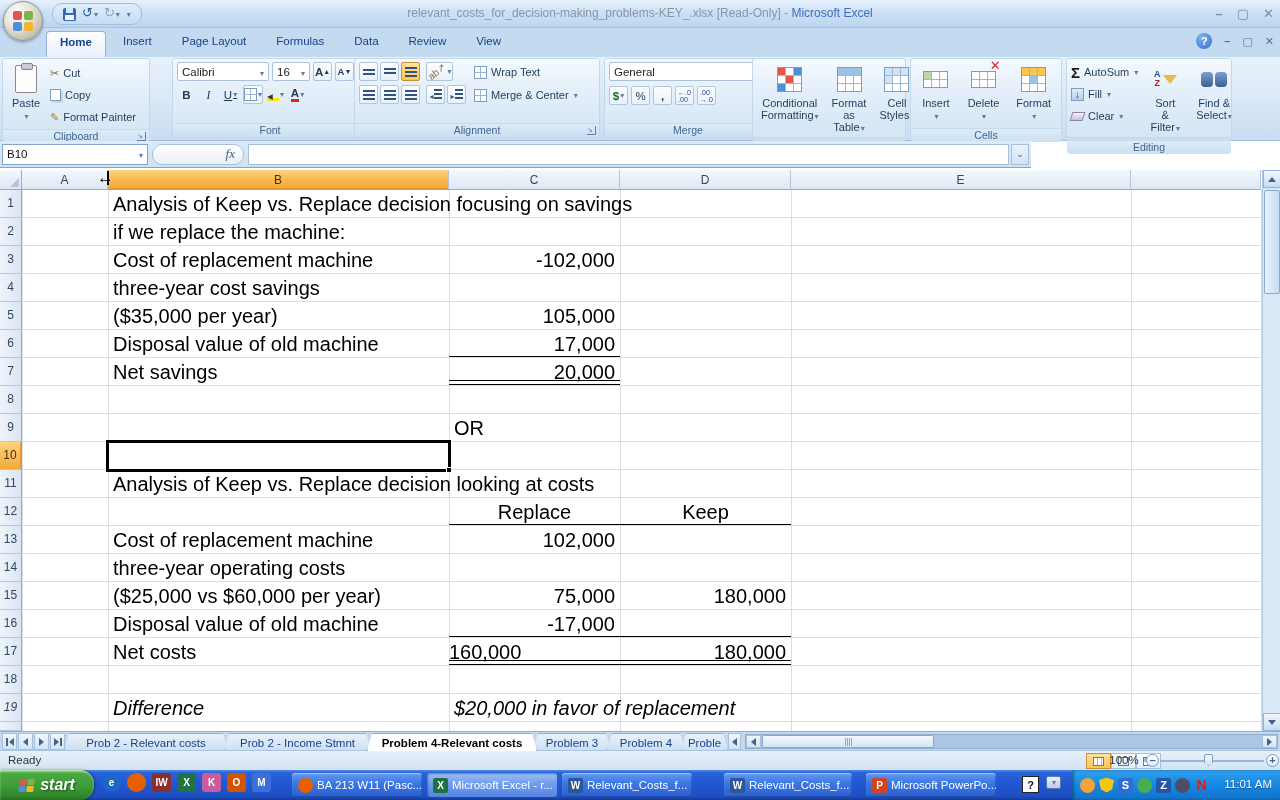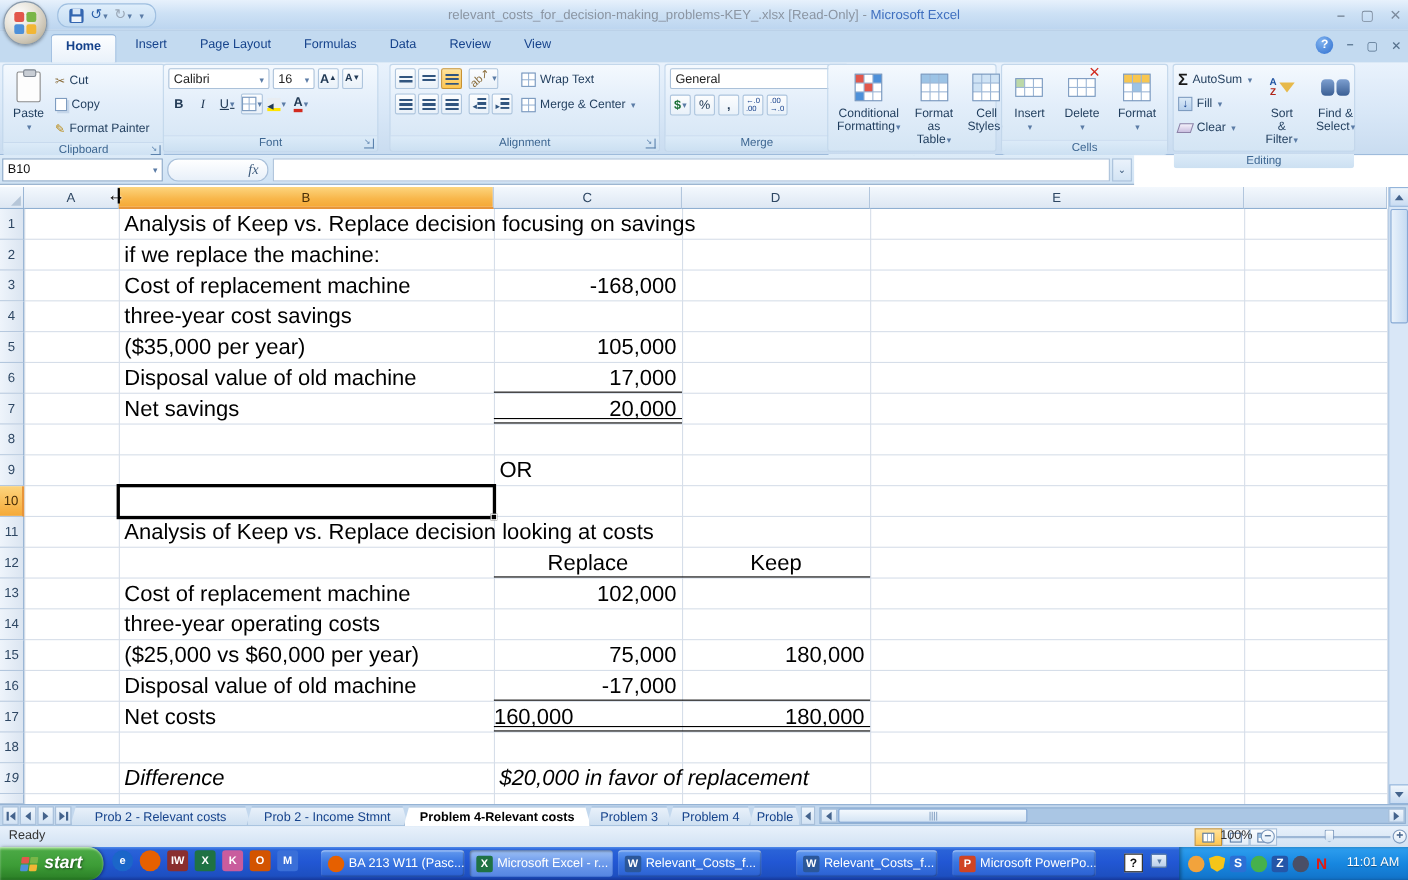--- a/index.html
+++ b/index.html
@@ -227,21 +227,21 @@
           </div>
         <div class="rsmall">
             <span style="color:#b8860b">✎</span>
             <span>Format Painter</span>
           </div>
       </div>
     </div>
     <div class="rglabel"><span style="flex:1">Clipboard</span><span class="launcher"></span></div>
   </div>
 
-  <div class="rgroup" style="left:148px;width:196px">
+  <div class="rgroup" style="left:172px;width:196px">
     <div class="rgbody" style="flex-direction:column;align-items:stretch;gap:4px">
       <div style="display:flex;gap:3px">
         <div class="combo" style="width:92px">
             <span>Calibri</span>
             <span class="caret"></span>
           </div>
         <div class="combo" style="width:38px">
             <span>16</span>
             <span class="caret"></span>
           </div>
@@ -541,21 +541,21 @@
         <div class="rhead">1</div>
         <div class="cell" style="left: 113px;">Analysis of Keep vs. Replace decision focusing on savings</div>
       </div>
       <div class="grow" style="top: 28px;">
         <div class="rhead">2</div>
         <div class="cell" style="left: 113px;">if we replace the machine:</div>
       </div>
       <div class="grow" style="top: 56px;">
         <div class="rhead">3</div>
         <div class="cell" style="left: 113px;">Cost of replacement machine</div>
-        <div class="cell" style="left: 449px; width: 166px; text-align: right;">-168,000</div>
+        <div class="cell" style="left: 449px; width: 166px; text-align: right;">-102,000</div>
       </div>
       <div class="grow" style="top: 84px;">
         <div class="rhead">4</div>
         <div class="cell" style="left: 113px;">three-year cost savings</div>
       </div>
       <div class="grow" style="top: 112px;">
         <div class="rhead">5</div>
         <div class="cell" style="left: 113px;">($35,000 per year)</div>
         <div class="cell" style="left: 449px; width: 166px; text-align: right;">105,000</div>
       </div>

